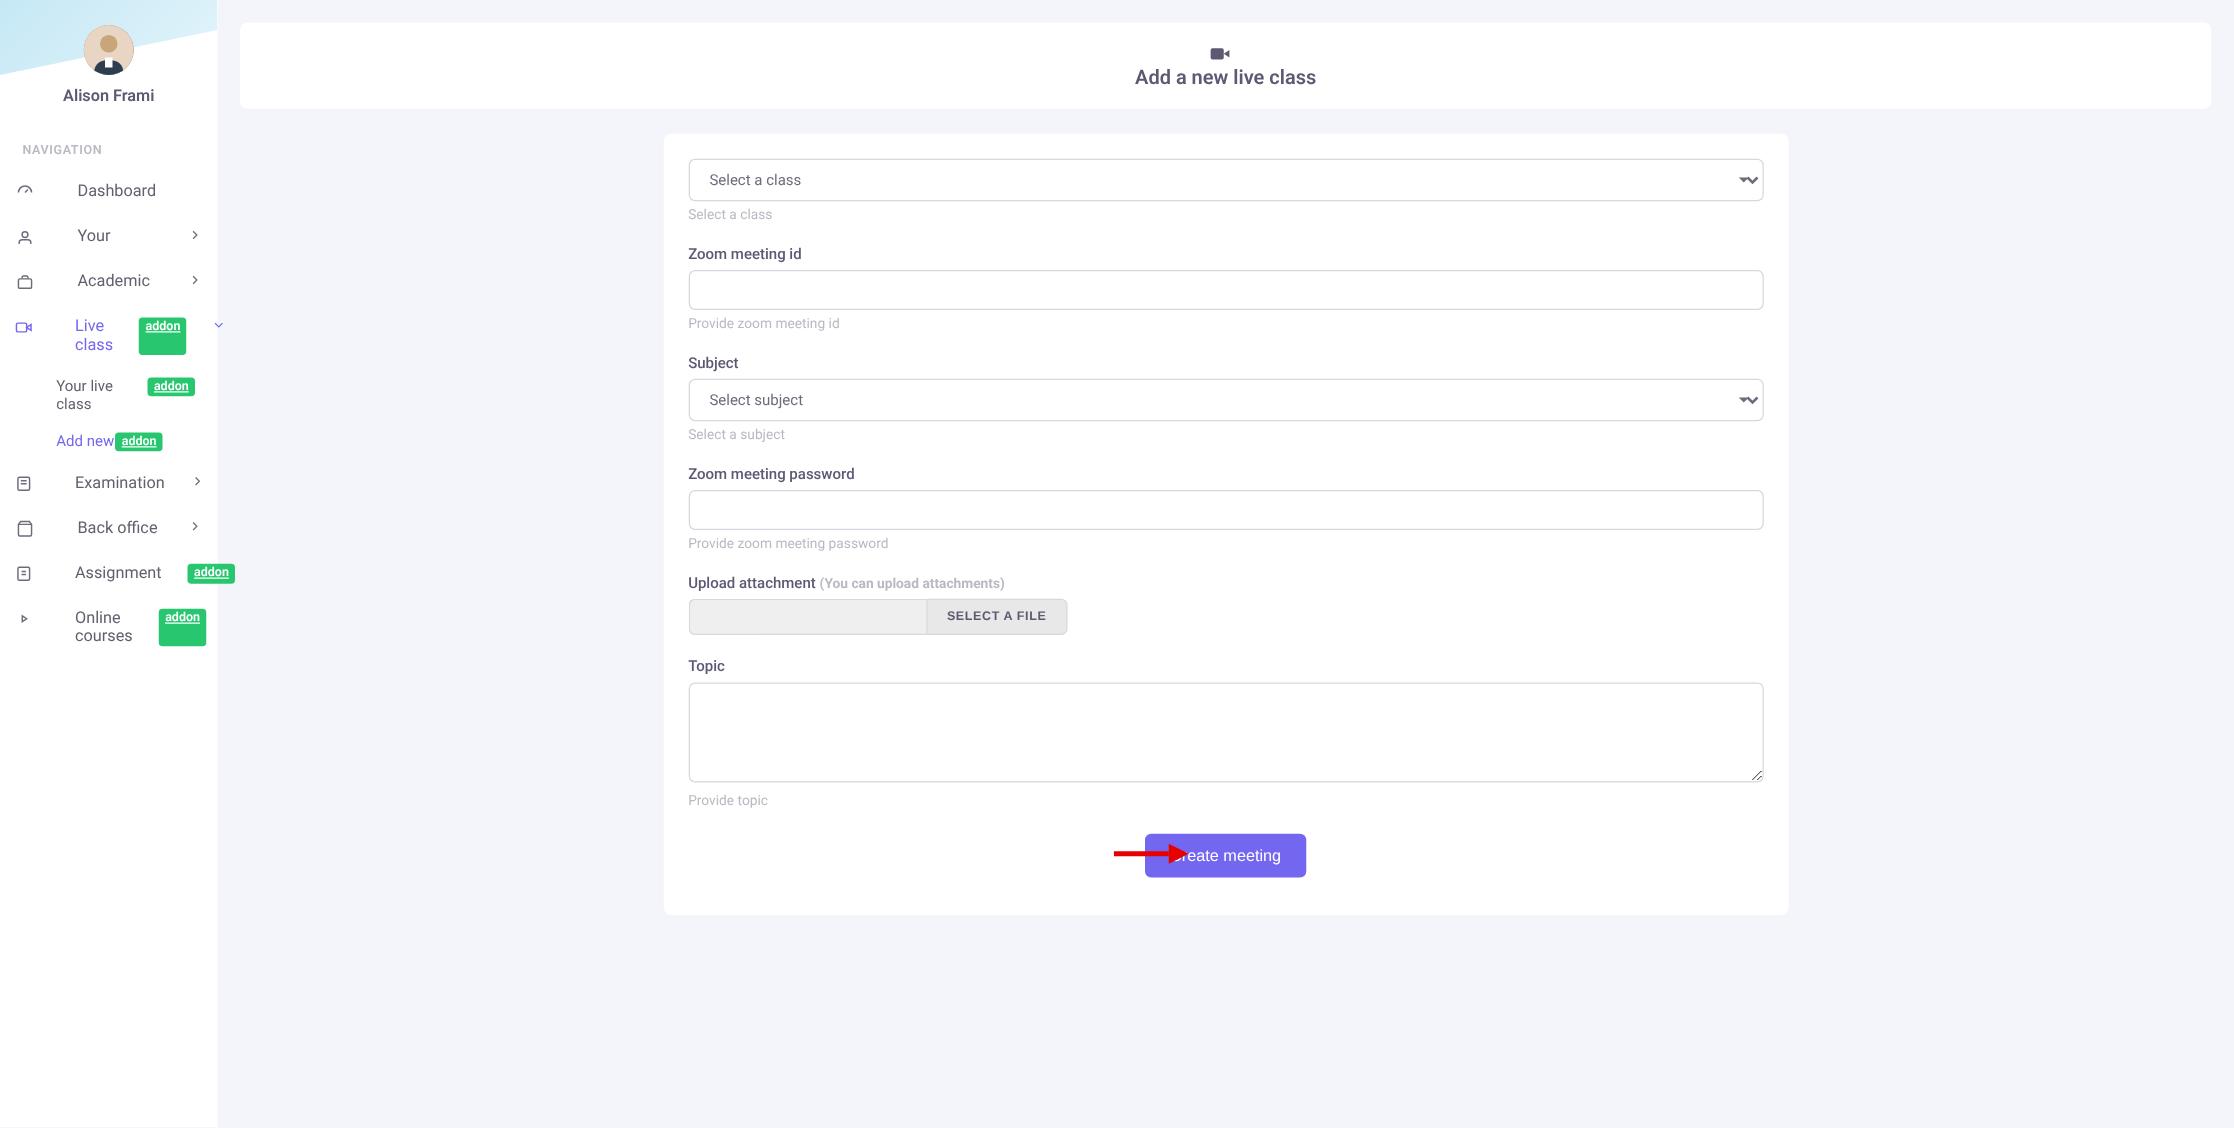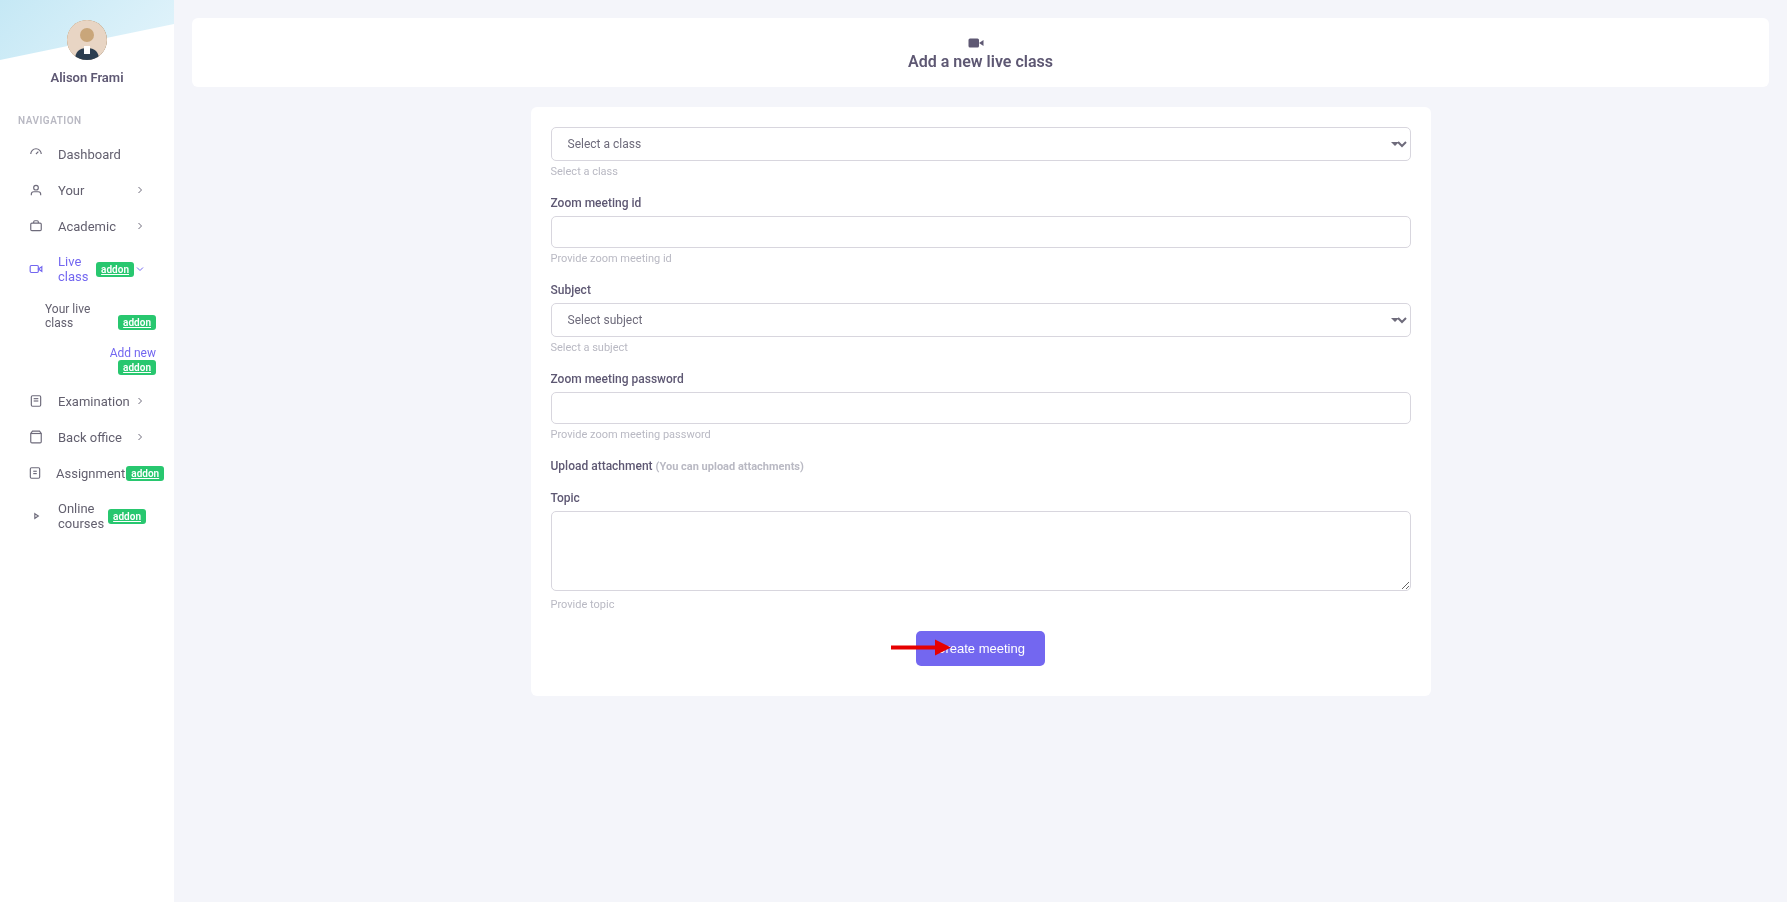--- a/index.html
+++ b/index.html
@@ -5,30 +5,30 @@
     * { margin: 0; padding: 0; box-sizing: border-box; }
     body { font-family: -apple-system, BlinkMacSystemFont, 'Segoe UI', Roboto, sans-serif; background: #f4f5fa; color: #5e5873; font-size: 14px; }
     .app { display: flex; min-height: 100vh; }
     .sidebar { width: 174px; background: #fff; padding: 0; position: relative; }
     .sidebar-header { text-align: center; padding: 20px 10px 10px; position: relative; }
     .sidebar-bg { position: absolute; top: 0; left: 0; width: 100%; height: 60px; background: linear-gradient(135deg, #c5e8f5 0%, #e3f4fb 100%); clip-path: polygon(0 0, 100% 0, 100% 40%, 0 100%); z-index: 0; }
     .avatar { width: 40px; height: 40px; border-radius: 50%; background: linear-gradient(135deg, #d4a574 0%, #8b7355 100%); margin: 0 auto 10px; position: relative; z-index: 1; display: flex; align-items: center; justify-content: center; overflow: hidden; }
     .avatar svg { width: 100%; height: 100%; }
     .username { font-weight: 600; font-size: 13px; color: #5e5873; position: relative; z-index: 1; }
     .nav-section-title { font-size: 10px; font-weight: 600; letter-spacing: 0.5px; color: #b9b9c3; padding: 20px 18px 10px; text-transform: uppercase; }
-    .nav-item { display: flex; align-items: center; padding: 10px 28px; color: #625f6e; font-size: 13px; cursor: pointer; position: relative; }
+    .nav-item { display: flex; padding: 10px 12px; color: #625f6e; font-size: 13px; cursor: pointer; position: relative; gap: 20px; }
     .nav-item.active { color: #7367f0; }
     .nav-item-icon { width: 16px; height: 16px; margin-right: 14px; display: flex; align-items: center; justify-content: center; color: #6e6b7b; }
     .nav-item.active .nav-item-icon { color: #7367f0; }
     .nav-item-label { flex: 1; }
     .nav-item-chevron { width: 12px; height: 12px; color: #6e6b7b; }
     .nav-item.active .nav-item-chevron { color: #7367f0; }
     .addon-badge { background: #28c76f; color: #fff; font-size: 10px; font-weight: 600; padding: 2px 5px; border-radius: 3px; margin-left: 1px; text-decoration: underline; }
-    .nav-subitem { padding: 8px 18px 8px 45px; font-size: 12px; color: #625f6e; cursor: pointer; display: flex; align-items: flex-end; }
-    .nav-subitem.active { color: #7367f0; flex-direction: column; }
+    .nav-subitem { padding: 8px 18px 8px 45px; font-size: 12px; color: #625f6e; cursor: pointer; display: flex; align-items: flex-start; }
+    .nav-subitem.active { color: #7367f0; }
     .main { flex: 1; padding: 18px; }
     .page-header { background: #fff; border-radius: 6px; padding: 16px 20px; display: flex; align-items: center; margin-bottom: 20px; flex-direction: column; }
     .page-header-icon { width: 18px; height: 18px; margin-right: 10px; color: #5e5873; }
     .page-title { font-size: 16px; font-weight: 600; color: #5e5873; }
     .form-card { background: #fff; border-radius: 6px; padding: 20px 20px 30px; max-width: 900px; margin: 0 auto; }
     .form-group { margin-bottom: 18px; }
     .form-label { display: block; font-size: 12px; color: #5e5873; font-weight: 500; margin-bottom: 6px; }
     .form-label-hint { font-size: 11px; color: #b9b9c3; font-weight: 700; }
     .form-control { width: 100%; border: 1px solid #d8d6de; border-radius: 5px; padding: 8px 12px; font-size: 12px; color: #6e6b7b; background: #fff; font-family: inherit; }
     .form-help { font-size: 11px; color: #b9b9c3; margin-top: 4px; }
@@ -203,20 +203,24 @@
         <label class="form-label">Zoom meeting password</label>
         <input type="text" class="form-control" value="" style="">
         <div class="form-help">Provide zoom meeting password</div>
       </div>
 
       <div class="form-group">
         <label class="form-label">
           <span>Upload attachment</span>
           <span class="form-label-hint">(You can upload attachments)</span>
         </label>
+        <div class="file-upload">
+          <div class="file-upload-text"></div>
+          <button type="button" class="file-upload-btn">SELECT A FILE</button>
+        </div>
       </div>
 
       <div class="form-group">
         <label class="form-label">Topic</label>
         <textarea class="form-control" rows="4" style=""></textarea>
         <div class="form-help">Provide topic</div>
       </div>
 
       <div class="submit-row">
         <span class="arrow-annotation">

